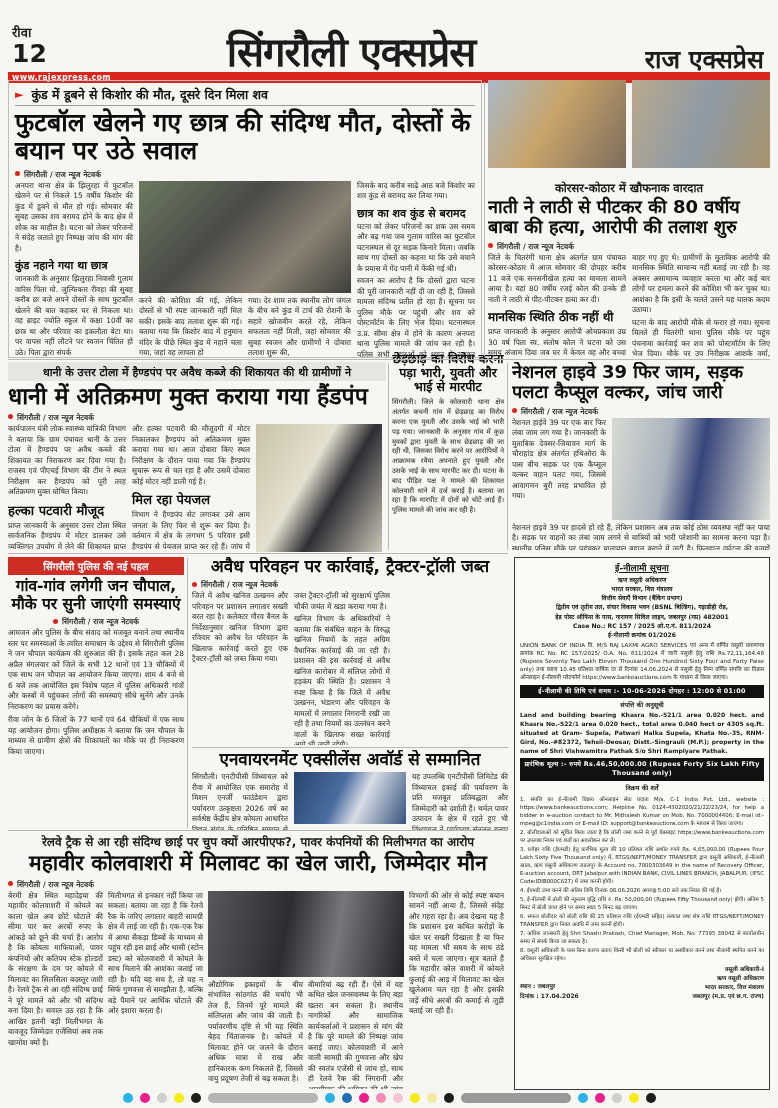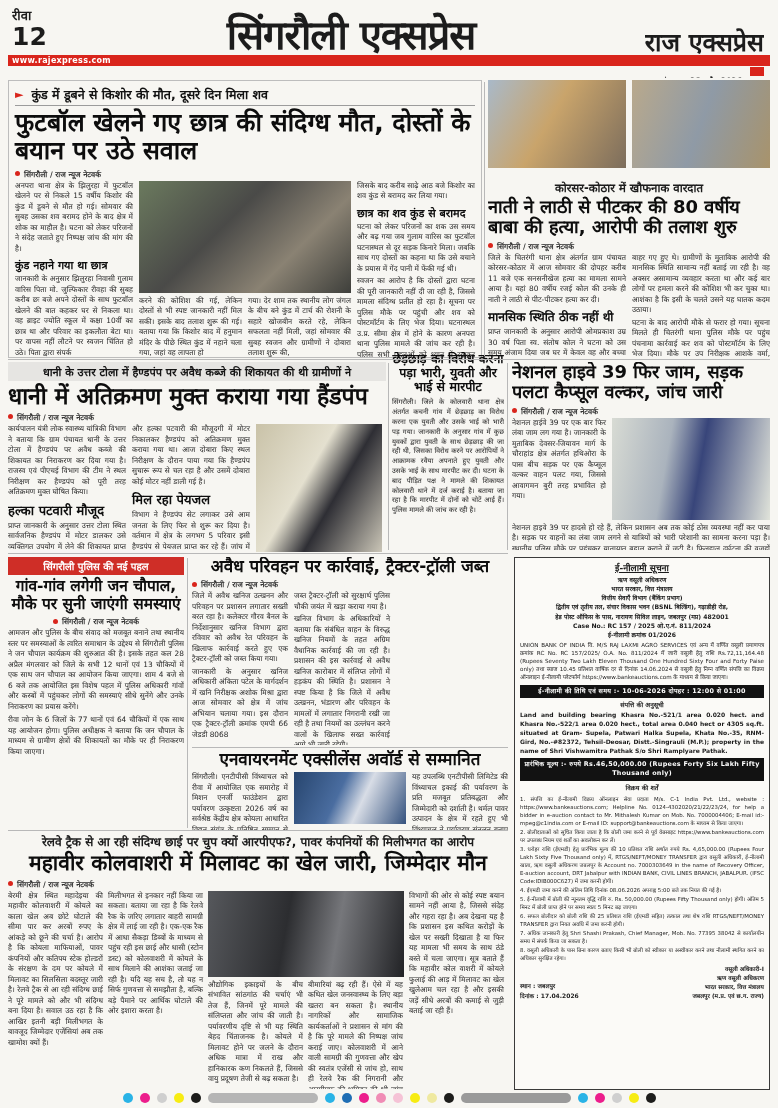--- a/index.html
+++ b/index.html
@@ -42,21 +42,21 @@
   .ad-foot{display:flex;justify-content:space-between;align-items:flex-end;margin-top:3px;}
   .ad-place{font-size:6px;font-weight:bold;line-height:1.6;}
   .ad-sign{font-size:5.9px;font-weight:bold;text-align:right;line-height:1.5;}
   
   .cbar{display:flex;align-items:center;gap:7px;justify-content:center;}
   .cbar span{display:inline-block;height:10px;border-radius:5px;}
 </style>
 </head>
 <body>
 
-<div class="abs" style="left:0;top:0;width:778px;height:78px;">
+<div class="abs" style="left:0;top:17px;width:778px;height:78px;">
   <div class="abs" style="left:12px;top:6px;">
     <div class="ed-name">रीवा</div>
     <div class="ed-num">12</div>
   </div>
   <div class="abs masthead" style="left:0;top:6px;width:702px;text-align:center;">सिंगरौली एक्सप्रेस</div>
   <div class="abs redbar" style="left:8px;top:55px;width:762px;">
     <span class="site">www.rajexpress.com</span>
   </div>
   <div class="abs brand" style="right:14px;top:24px;">राज एक्सप्रेस</div>
   <div class="abs" style="right:36px;top:68px;">
@@ -174,21 +174,20 @@
 
 <div class="abs" style="left:192px;top:557px;width:316px;height:188px;">
   <div class="hl" style="font-size:17px;text-align:center;">अवैध परिवहन पर कार्रवाई, ट्रैक्टर-ट्रॉली जब्त</div>
   <div class="byline">
     <span class="dot"></span>
     <span>सिंगरौली / राज न्यूज नेटवर्क</span>
   </div>
   <div class="row" style="height:148px;">
     <div style="width:96px;">
       <div class="bt">जिले में अवैध खनिज उत्खनन और परिवहन पर प्रशासन लगातार सख्ती बरत रहा है। कलेक्टर गौरव बैनल के निर्देशानुसार खनिज विभाग द्वारा रविवार को अवैध रेत परिवहन के खिलाफ कार्रवाई करते हुए एक ट्रैक्टर-ट्रॉली को जब्त किया गया।</div>
-      <div class="bt" style="margin-top:2px;">जानकारी के अनुसार खनिज अधिकारी अंकिता पटेल के मार्गदर्शन में खनि निरीक्षक अशोक मिश्रा द्वारा आज सोमवार को क्षेत्र में जांच अभियान चलाया गया। इस दौरान एक ट्रैक्टर-ट्रॉली क्रमांक एमपी 66 जेडडी 8068</div>
     </div>
     <div style="width:96px;">
       <div class="bt">जब्त ट्रैक्टर-ट्रॉली को सुरक्षार्थ पुलिस चौकी जयंत में खड़ा कराया गया है।</div>
       <div class="bt" style="margin-top:2px;">खनिज विभाग के अधिकारियों ने बताया कि संबंधित वाहन के विरुद्ध खनिज नियमों के तहत अग्रिम वैधानिक कार्रवाई की जा रही है। प्रशासन की इस कार्रवाई से अवैध खनिज कारोबार में संलिप्त लोगों में हड़कंप की स्थिति है। प्रशासन ने स्पष्ट किया है कि जिले में अवैध उत्खनन, भंडारण और परिवहन के मामलों में लगातार निगरानी रखी जा रही है तथा नियमों का उल्लंघन करने वालों के खिलाफ सख्त कार्रवाई आगे भी जारी रहेगी।</div>
     </div>
   </div>
 </div>
 
 <div class="abs" style="left:192px;top:750px;width:316px;height:80px;">
   <div class="hl" style="font-size:17px;text-align:center;">एनवायरनमेंट एक्सीलेंस अवॉर्ड से सम्मानित</div>

